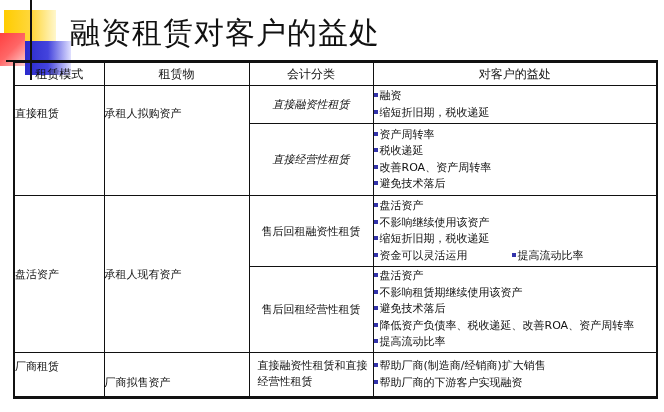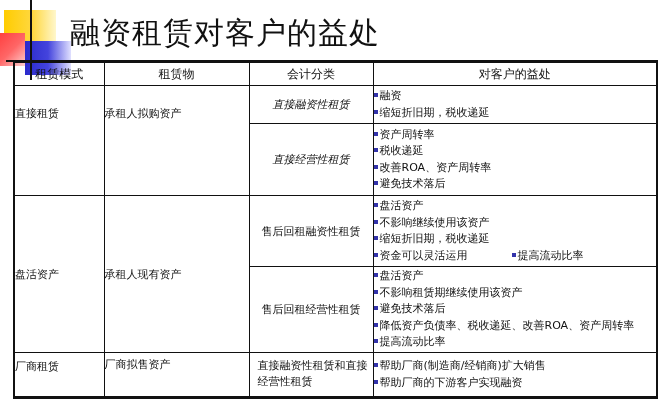--- a/index.html
+++ b/index.html
@@ -92,21 +92,21 @@
       <span class="b-item"><span class="bullet"></span><span>盘活资产</span></span>
       <span class="b-item"><span class="bullet"></span><span>不影响租赁期继续使用该资产</span></span>
       <span class="b-item"><span class="bullet"></span><span>避免技术落后</span></span>
       <span class="b-item"><span class="bullet"></span><span>降低资产负债率、税收递延、改善ROA、资产周转率</span></span>
       <span class="b-item"><span class="bullet"></span><span>提高流动比率</span></span>
     </td>
   </tr>
 
   <tr style="height:45px">
     <td class="center" style="vertical-align:top;padding-top:6px">厂商租赁</td>
-    <td class="center" style="vertical-align:top;padding-top:4px">厂商拟售资产</td>
+    <td class="center" style="vertical-align:top;padding-top:22px">厂商拟售资产</td>
     <td style="vertical-align:top;padding:5px 4px 0 8px;line-height:16px;text-align:left">直接融资性租赁和直接经营性租赁</td>
     <td class="benefits">
       <span class="b-item"><span class="bullet"></span><span>帮助厂商(制造商/经销商)扩大销售</span></span>
       <span class="b-item"><span class="bullet"></span><span>帮助厂商的下游客户实现融资</span></span>
     </td>
   </tr>
 </tbody>
   </table>
 
 </body></html>

